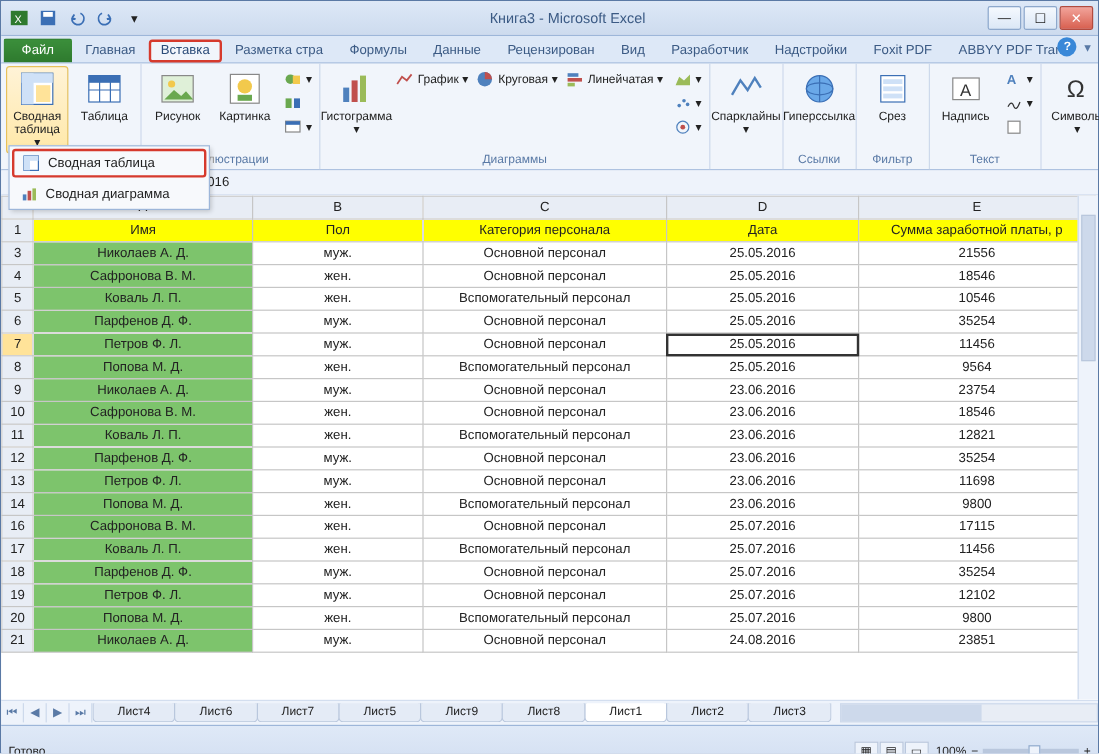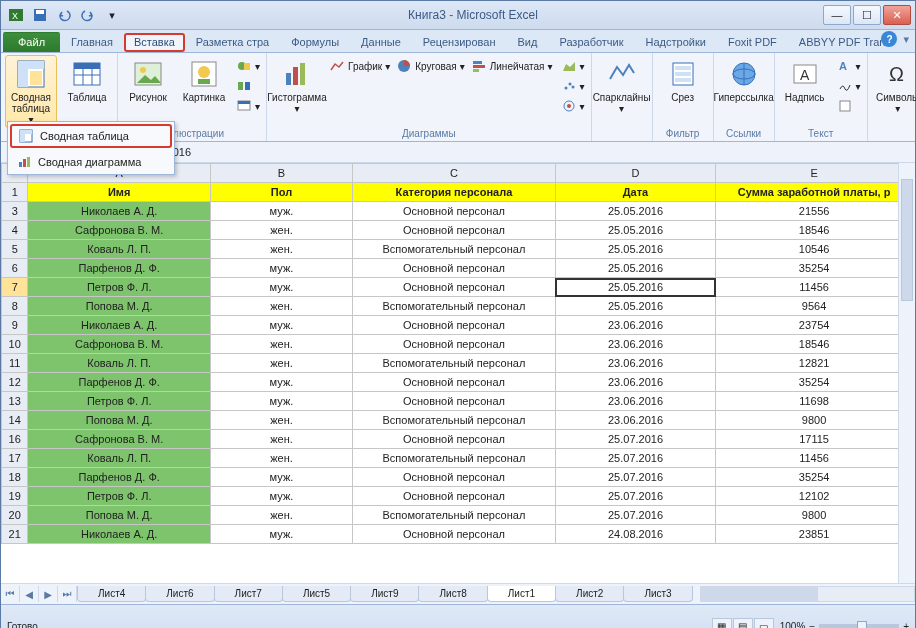--- a/index.html
+++ b/index.html
@@ -32,21 +32,21 @@
   .namebox{width:88px;border-right:1px solid #cdd9eb;padding:0 6px;display:flex;align-items:center;justify-content:space-between;height:100%}
   .fxlabel{width:30px;text-align:center;color:#888;font-style:italic}
   .fxval{padding:0 4px}
   .grid-area{position:relative;height:420px;background:#fff;overflow:hidden}
   table.sheet{border-collapse:collapse;table-layout:fixed;width:912px}
   table.sheet th,table.sheet td{border:1px solid #c6c6c6;padding:0;height:18px;font-size:11px;white-space:nowrap;overflow:hidden}
   .corner{width:26px;background:#e8edf5}
   th.colh{background:#e8edf5;font-weight:normal;text-align:center;height:18px}
   th.rowh{background:#e8edf5;font-weight:normal;text-align:center;width:26px}
   th.rowh.sel{background:#ffe399}
-  .hdrcell{background:#ffff00;text-align:center;font-weight:bold;padding:0 4px}
+  .hdrcell{background:#ffff00;text-align:center;font-weight:normal;padding:0 4px}
   .namec{background:#7dc46c;padding:0 4px;text-align:center}
   .ctr{text-align:center}
   .selcell{outline:2px solid #333;outline-offset:-2px}
   .tabsbar{height:20px;background:#eef3fb;display:flex;align-items:center;border-top:1px solid #cdd9eb;font-size:10px}
   .navbtn{width:18px;height:16px;display:flex;align-items:center;justify-content:center;border-right:1px solid #cdd9eb;color:#5a7aa6}
   .sheettab{padding:2px 20px;border:1px solid #b9c7dd;border-top:none;background:#e4ebf6;margin-right:-1px;border-radius:0 0 4px 4px}
   .sheettab.active{background:#fff;font-weight:normal}
   .hscroll{flex:1;height:14px;margin-left:8px;background:#e8edf5;border:1px solid #cdd9eb;position:relative}
   .hscroll .thumb{position:absolute;left:0;top:0;height:100%;width:55%;background:#cdd9eb}
   .statusbar{height:20px;background:linear-gradient(#dfe9f7,#cfdcf0);display:flex;align-items:center;justify-content:space-between;padding:11px 6px;font-size:10px;border-top:1px solid #9db6d9}
@@ -268,46 +268,46 @@
         </div>
       </div>
       <div class="lbl">&nbsp;</div>
     </div>
 
     <div class="rg">
       <div class="body">
         <div class="bigbtn">
           <div class="ic">
               <svg width="30" height="30">
+                <circle cx="15" cy="15" r="11" fill="#6aa8e8" stroke="#3b6fb5"></circle>
+                <ellipse cx="15" cy="15" rx="11" ry="5" fill="none" stroke="#3b6fb5"></ellipse>
+                <line x1="15" y1="4" x2="15" y2="26" stroke="#3b6fb5"></line>
+              </svg>
+            </div>
+          <span>Гиперссылка</span>
+        </div>
+      </div>
+      <div class="lbl">Ссылки</div>
+    </div>
+
+    <div class="rg">
+      <div class="body">
+        <div class="bigbtn">
+          <div class="ic">
+              <svg width="30" height="30">
                 <rect x="5" y="4" width="20" height="22" fill="#fff" stroke="#3b6fb5"></rect>
                 <rect x="7" y="7" width="16" height="4" fill="#cfe1f7"></rect>
                 <rect x="7" y="13" width="16" height="4" fill="#cfe1f7"></rect>
                 <rect x="7" y="19" width="16" height="4" fill="#cfe1f7"></rect>
               </svg>
             </div>
           <span>Срез</span>
         </div>
       </div>
       <div class="lbl">Фильтр</div>
-    </div>
-
-    <div class="rg">
-      <div class="body">
-        <div class="bigbtn">
-          <div class="ic">
-              <svg width="30" height="30">
-                <circle cx="15" cy="15" r="11" fill="#6aa8e8" stroke="#3b6fb5"></circle>
-                <ellipse cx="15" cy="15" rx="11" ry="5" fill="none" stroke="#3b6fb5"></ellipse>
-                <line x1="15" y1="4" x2="15" y2="26" stroke="#3b6fb5"></line>
-              </svg>
-            </div>
-          <span>Гиперссылка</span>
-        </div>
-      </div>
-      <div class="lbl">Ссылки</div>
     </div>
 
     <div class="rg">
       <div class="body">
         <div class="bigbtn">
           <div class="ic">
               <svg width="30" height="30">
                 <rect x="4" y="6" width="22" height="18" fill="#fff" stroke="#888"></rect>
                 <text x="10" y="21" font-size="14" fill="#333">A</text>
               </svg>

